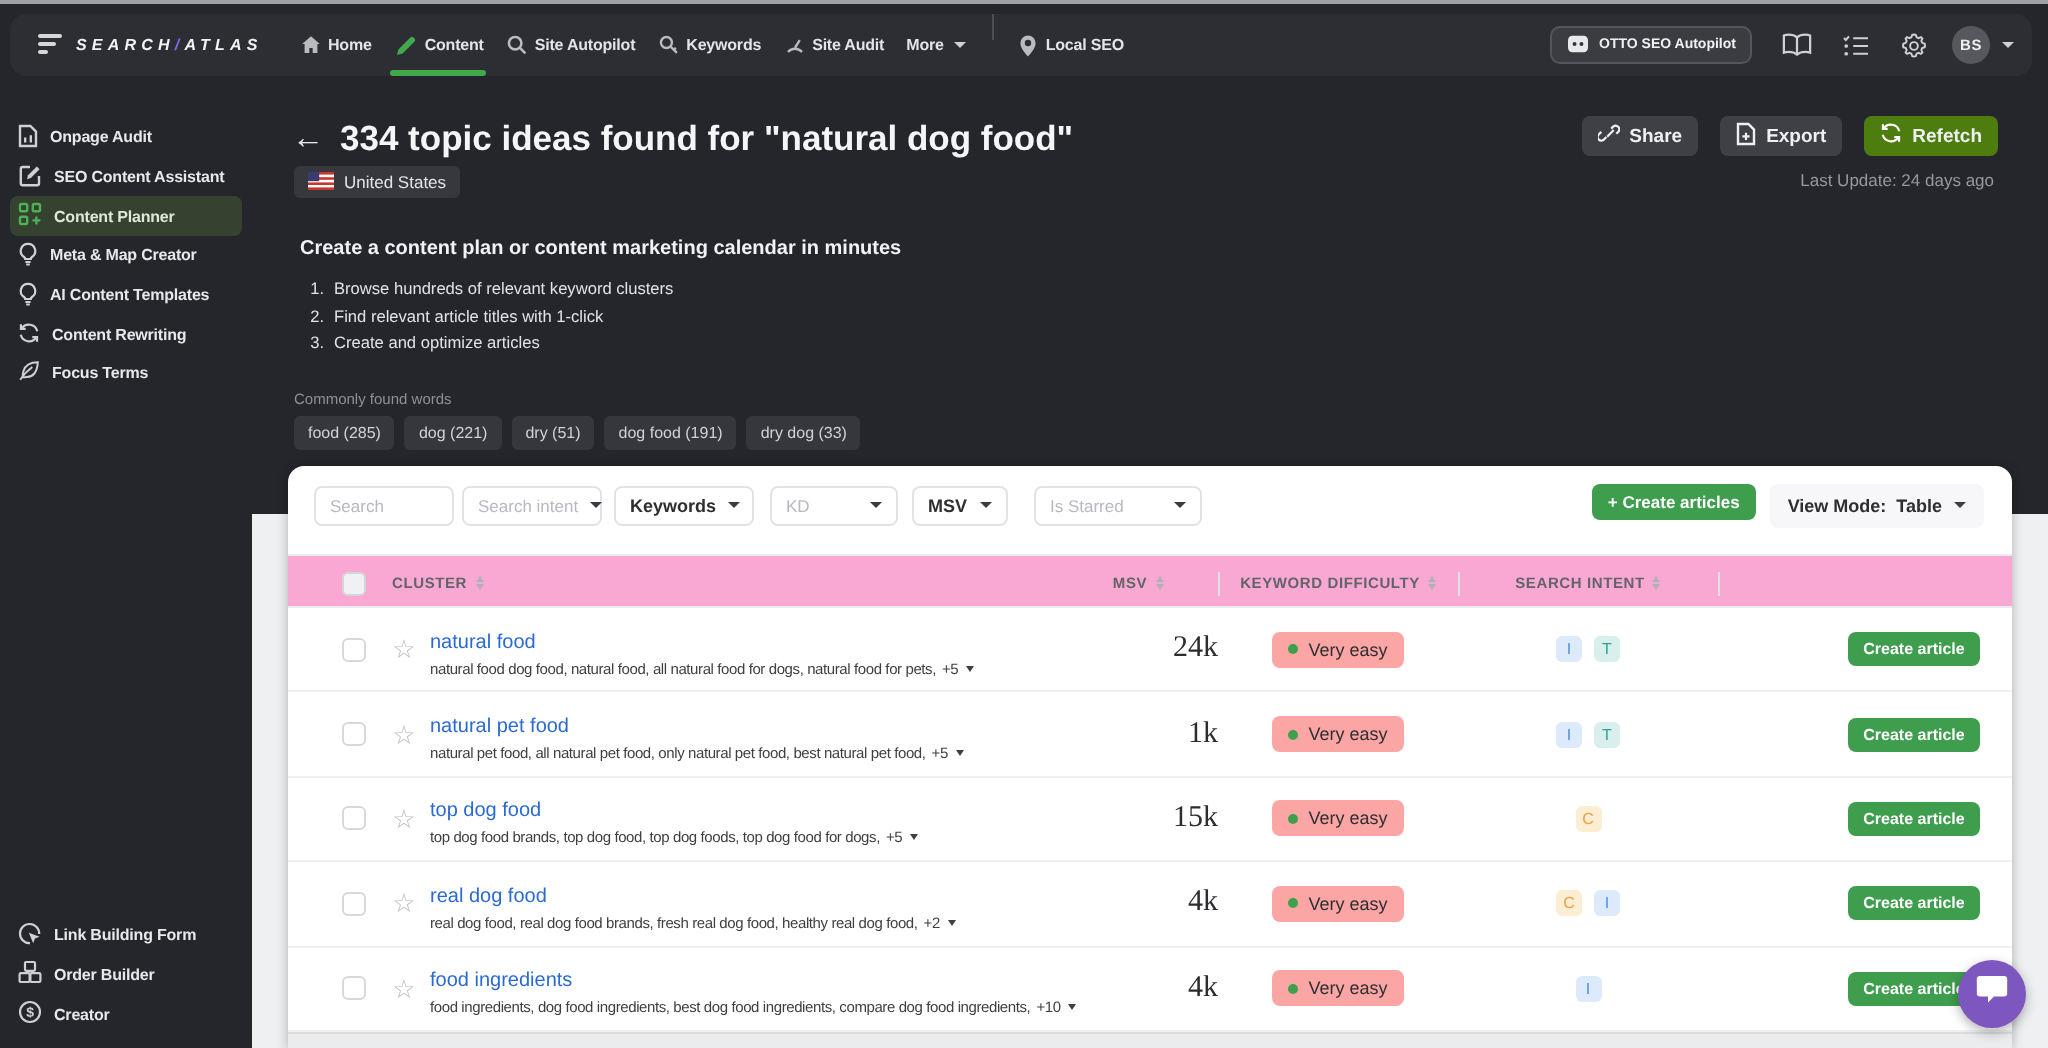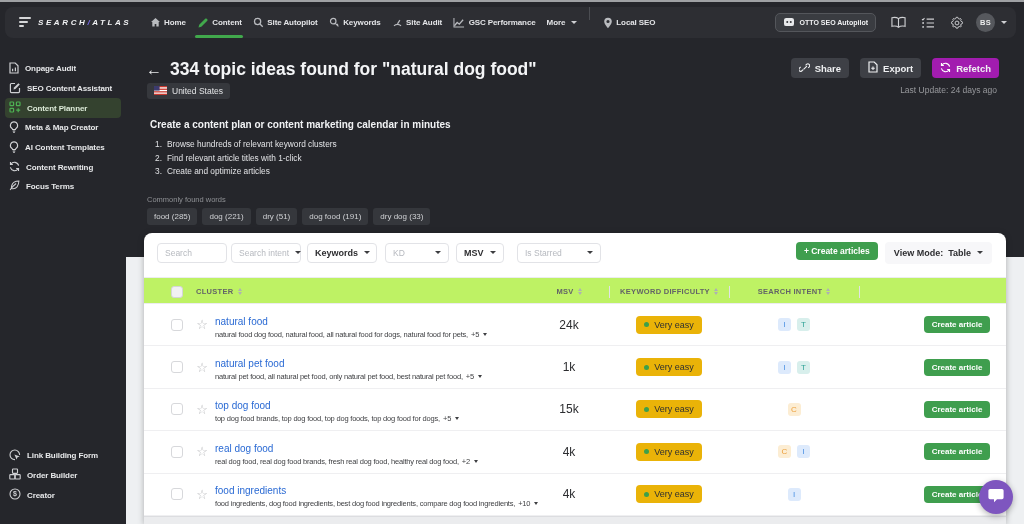--- a/index.html
+++ b/index.html
@@ -38,36 +38,36 @@
   .avatar-caret { width:0; height:0; border-left:3px solid transparent; border-right:3px solid transparent;
                   border-top:3.6px solid #cfd0d3; margin-left:6px; }
 
   
   .sidebar { position:absolute; left:0; top:38px; width:126px; bottom:0; display:flex; flex-direction:column; }
   .side-list { margin-top:21px; }
   .side-item { display:flex; align-items:center; gap:6px; height:19.7px; margin:0 5px; padding:0 4px;
                border-radius:4px; font-size:8px; font-weight:700; letter-spacing:-0.1px; color:#e7e8ea; cursor:pointer; white-space:nowrap; }
   .side-item svg { flex:0 0 auto; }
   .side-item.active { background:#34422f; color:#dcead8; }
-  .side-bottom { margin-top:auto; margin-bottom:19px; }
+  .side-bottom { margin-top:auto; margin-bottom:7px; }
 
   
   .main-light { position:absolute; left:126px; top:257px; right:0; bottom:0; background:#eef0f2; }
   .card { position:absolute; left:144px; top:233px; width:862px; bottom:0; background:#ffffff;
           border-radius:8px 8px 0 0; box-shadow:0 1px 6px rgba(0,0,0,.28); }
 
   
   .hero { position:absolute; left:126px; top:38px; width:898px; height:219px; color:#f2f3f5; }
   .hero-head { position:absolute; left:20px; top:21px; display:flex; align-items:center; }
   .back-arrow { font-size:16px; color:#e8e9eb; margin-right:8px; cursor:pointer; line-height:1; }
   .page-title { font-size:17.5px; font-weight:700; color:#f4f5f7; letter-spacing:0px; }
   .hero-actions { position:absolute; right:25px; top:20px; display:flex; gap:11px; }
   .h-btn { display:flex; align-items:center; gap:5px; height:20px; padding:0 8px; border-radius:4px;
            background:#3e4046; color:#eff0f2; font-size:9.5px; font-weight:700; cursor:pointer; white-space:nowrap; }
-  .h-btn.purple { background:#a21caf; }
+  .h-btn.purple { background:#4d7c0f; }
   .country-chip { position:absolute; left:21px; top:45px; display:flex; align-items:center; gap:5px;
                   height:16px; padding:0 7px; background:#36383d; border-radius:3px; font-size:8.5px;
                   color:#e3e4e6; font-weight:400; }
   .last-update { position:absolute; right:27px; top:47px; font-size:8.5px; color:#97989c; }
   .intro-heading { position:absolute; left:24px; top:81px; font-size:10px; font-weight:700; color:#f1f2f4; }
   .steps { position:absolute; left:26px; top:100px; font-size:8.3px; color:#e2e3e6; line-height:13.7px; }
   .steps .row { display:flex; }
   .steps .num { width:10px; text-align:right; margin-right:5px; }
   .common-label { position:absolute; left:21px; top:157px; font-size:7.5px; color:#8e9094; }
   .chips { position:absolute; left:21px; top:170px; display:flex; gap:5px; }
@@ -90,21 +90,21 @@
   .create-articles-btn { height:18px; padding:0 8px; background:#3f9e4e; border:none; border-radius:4px;
                          color:#fff; font-size:8.5px; font-weight:700; font-family:"Liberation Sans",sans-serif;
                          cursor:pointer; white-space:nowrap; }
   .view-mode { display:flex; align-items:center; height:22px; margin-left:7px; padding:0 9px; border-radius:4px;
                background:#f7f7f9; font-size:9px; color:#2e2e31; font-weight:700; cursor:pointer; white-space:nowrap; }
   .view-mode .val { margin-left:5px; }
   .view-mode .f-caret { margin-left:6px; }
 
   
   .tgrid { display:grid; grid-template-columns:21px 24px 26px minmax(0,1fr) 80px 120px 130px 131px 16px; align-items:center; }
-  .thead { position:absolute; left:0; top:44px; width:100%; height:27px; background:#bef264;
+  .thead { position:absolute; left:0; top:44px; width:100%; height:27px; background:#f9a8d4;
            border-top:1px solid #ececef; border-bottom:1px solid #ececef; }
   .th { font-size:7.5px; font-weight:700; color:#636467; letter-spacing:.3px; display:flex; align-items:center; white-space:nowrap; }
   .th.center { justify-content:center; }
   .th.cluster-th { grid-column:3 / 5; padding-left:7px; }
   .th .sort { display:inline-flex; flex-direction:column; gap:1.5px; margin-left:4px; }
   .th .sort i { display:block; width:0; height:0; border-left:2.6px solid transparent; border-right:2.6px solid transparent; }
   .th .sort .up { border-bottom:3px solid #aeb0b4; }
   .th .sort .dn { border-top:3px solid #aeb0b4; }
   .col-sep { position:relative; }
   .col-sep::before { content:""; position:absolute; left:0; top:50%; transform:translateY(-50%); width:1px; height:12px; background:#e1e2e5; }
@@ -113,23 +113,23 @@
   .checkbox { width:12px; height:12px; border:1px solid #d7d8db; border-radius:3px; background:#fff;
               justify-self:center; cursor:pointer; }
   .checkbox.hdr { background:#f1f1f3; border-color:#d4d5d8; }
   .star { justify-self:center; font-size:13px; color:#b9babd; cursor:pointer; line-height:1; }
   .cluster { overflow:visible; min-width:0; }
   .cluster .link { font-size:10px; font-weight:400; color:#2a6ad4; cursor:pointer; margin-bottom:3px; display:inline-block; }
   .cluster .kws { font-size:7.5px; letter-spacing:-0.2px; color:#3e3f42; display:flex; align-items:center; white-space:nowrap; }
   .cluster .more { margin-left:3px; }
   .kw-caret { width:0; height:0; border-left:2.8px solid transparent; border-right:2.8px solid transparent;
               border-top:3.2px solid #3e3f42; margin-left:4px; display:inline-block; }
-  .msv { text-align:center; font-size:12px; color:#2c2d30; font-weight:400; }
+  .msv { text-align:right; font-size:15px; color:#2c2d30; font-weight:400;font-family:Liberation Serif, serif; }
   .kd-cell { display:flex; justify-content:center; }
-  .kd-chip { display:inline-flex; align-items:center; gap:5px; height:18px; padding:0 8px; background:#eab308;
+  .kd-chip { display:inline-flex; align-items:center; gap:5px; height:18px; padding:0 8px; background:#fca5a5;
              border-radius:4px; font-size:9px; color:#2e2f31; }
   .kd-dot { width:5px; height:5px; border-radius:50%; background:#3da04b; }
   .intent-cell { display:flex; justify-content:center; gap:6px; }
   .intent { width:13px; height:13px; border-radius:3px; font-size:8px; font-weight:400; display:flex;
             align-items:center; justify-content:center; }
   .intent-i { background:#ddeafc; color:#4a90e2; }
   .intent-t { background:#d8efec; color:#2fa296; }
   .intent-c { background:#fcedd3; color:#ec9f3c; }
   .action-cell { display:flex; justify-content:flex-end; }
   .action-cell .create-article-btn { margin-left:21px; }
@@ -199,29 +199,20 @@
     <div class="nav-item">
       <span>
           <svg width="11" height="11" viewBox="0 0 12 12">
             <path d="M2.2 9.8 A5 5 0 0 1 9.8 9.8" fill="none" stroke="#b9bbbf" stroke-width="1.3"></path>
             <path d="M6 7.5 L8.6 3.4" stroke="#b9bbbf" stroke-width="1.3"></path>
           </svg>
         </span>
       <span>Site Audit</span>
     </div>
     <div class="nav-item">
-      <span>
-          <svg width="12" height="11" viewBox="0 0 13 12">
-            <path d="M1.5 9.5 L4.5 6 L6.8 7.8 L11 3" fill="none" stroke="#b9bbbf" stroke-width="1.4"></path>
-            <path d="M1 1 V11 H12" fill="none" stroke="#b9bbbf" stroke-width="1.1"></path>
-          </svg>
-        </span>
-      <span>GSC Performance</span>
-    </div>
-    <div class="nav-item">
       <span>More</span>
       <span class="nav-caret"></span>
     </div>
     <div class="nav-divider"></div>
     <div class="nav-item">
       <span>
           <svg width="10" height="12" viewBox="0 0 10 12">
             <path d="M5 .8a3.8 3.8 0 0 0-3.8 3.8C1.2 7.4 5 11.2 5 11.2s3.8-3.8 3.8-6.6A3.8 3.8 0 0 0 5 .8zm0 5.3a1.6 1.6 0 1 1 0-3.2 1.6 1.6 0 0 1 0 3.2z" fill="#b9bbbf"></path>
           </svg>
         </span>

